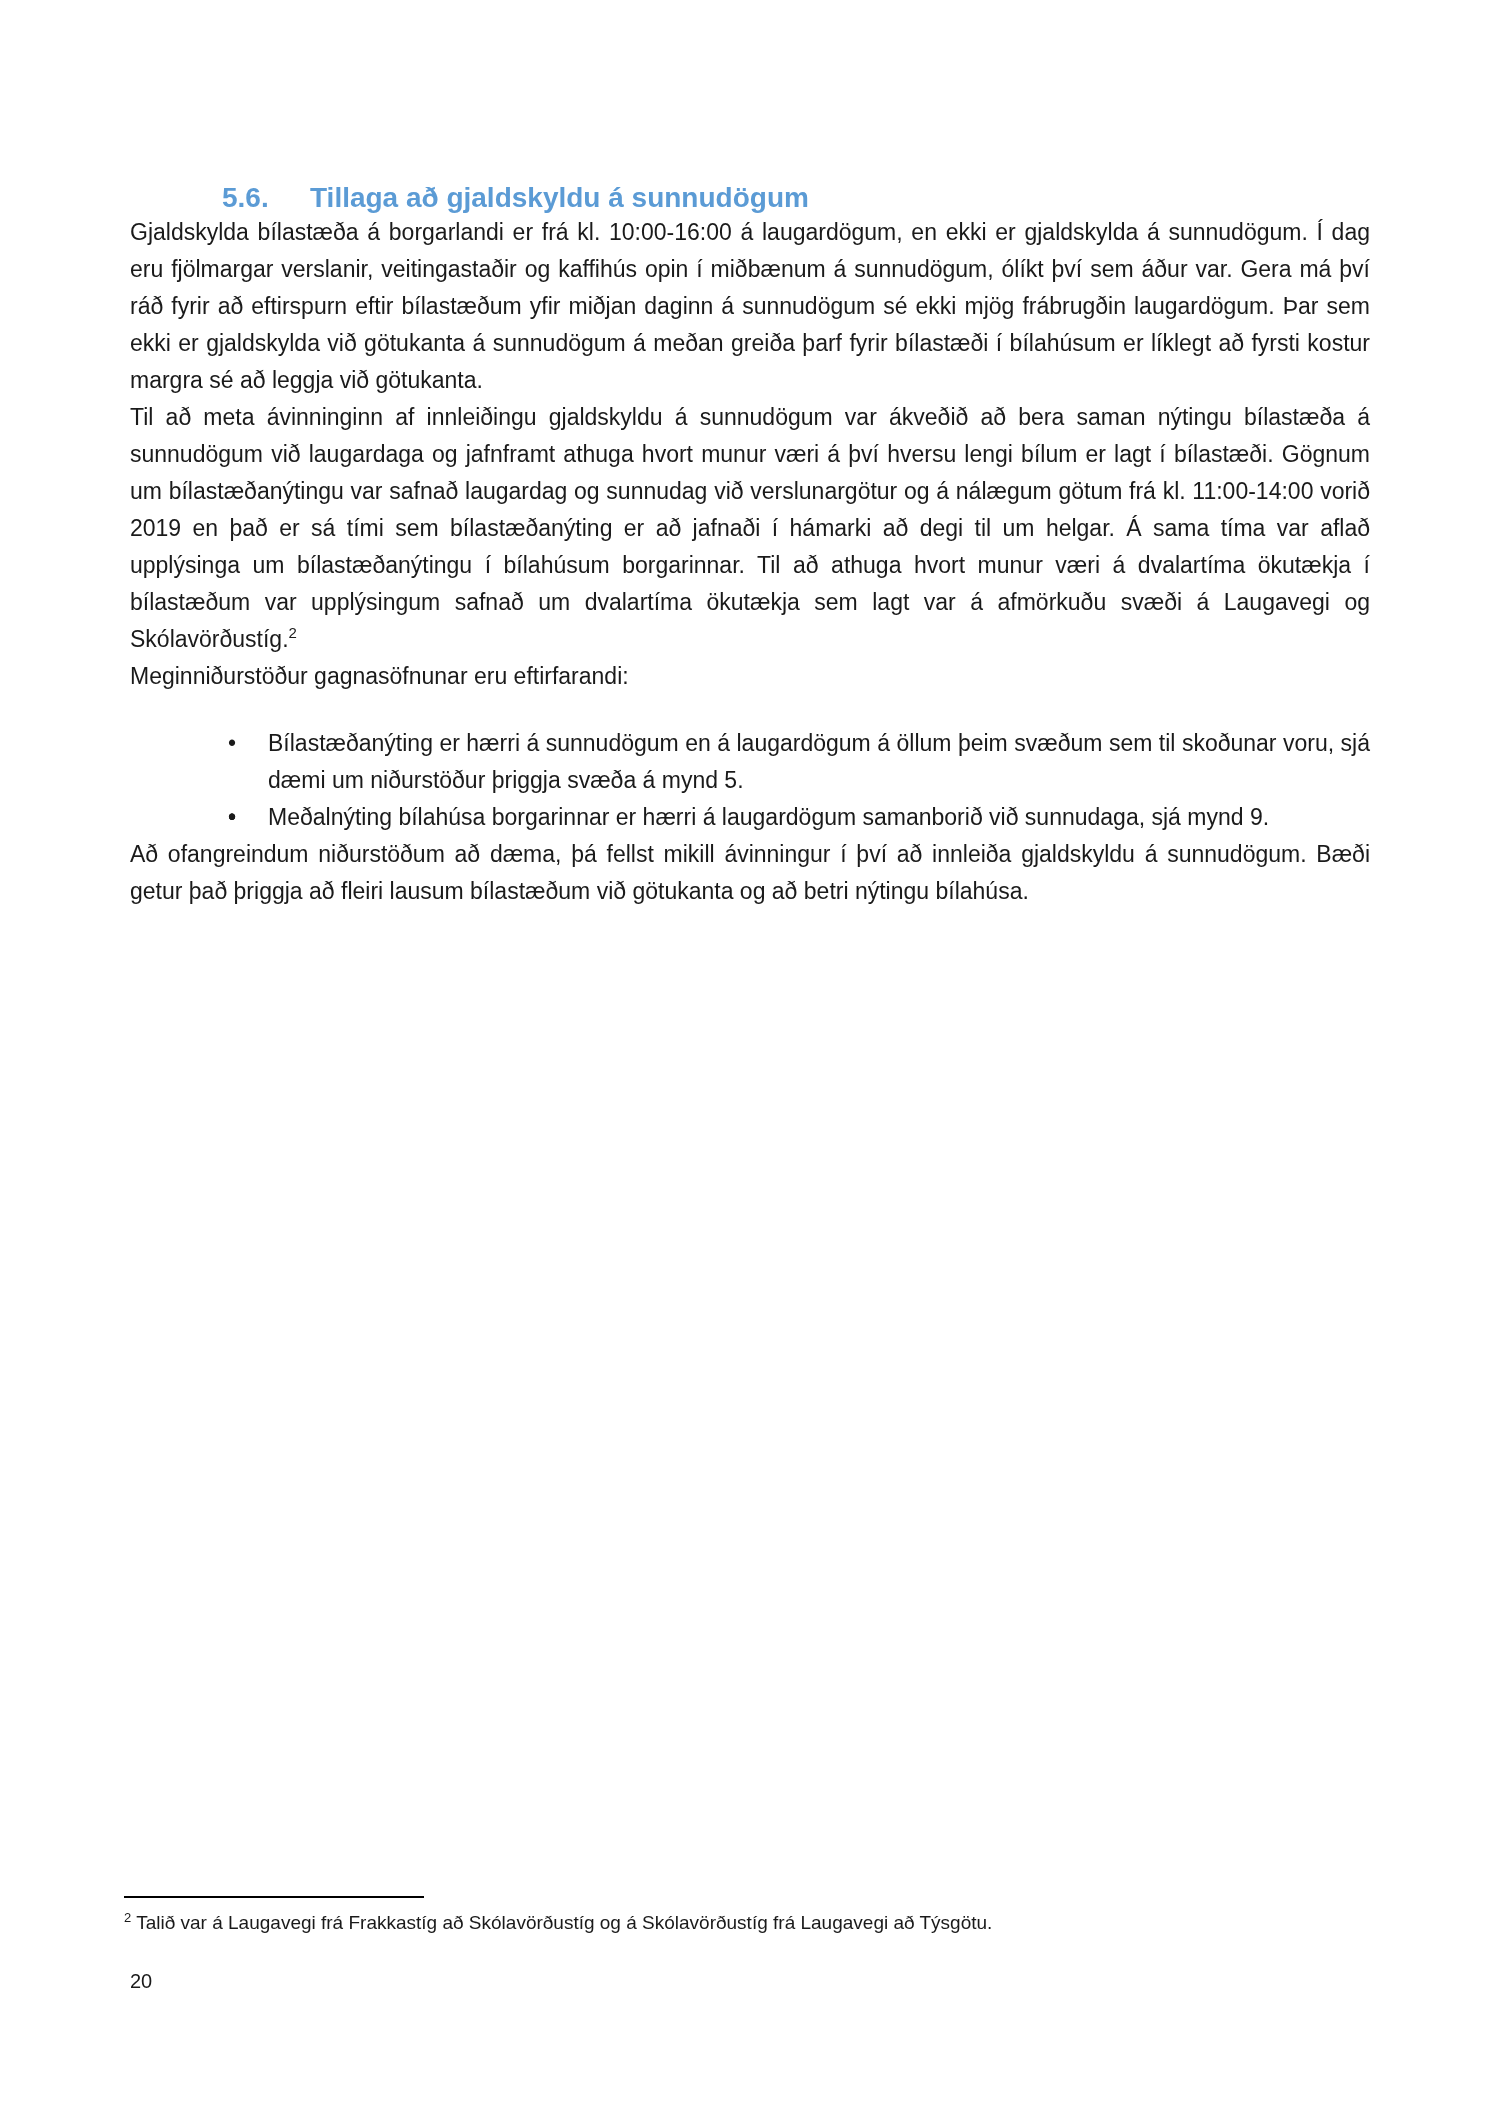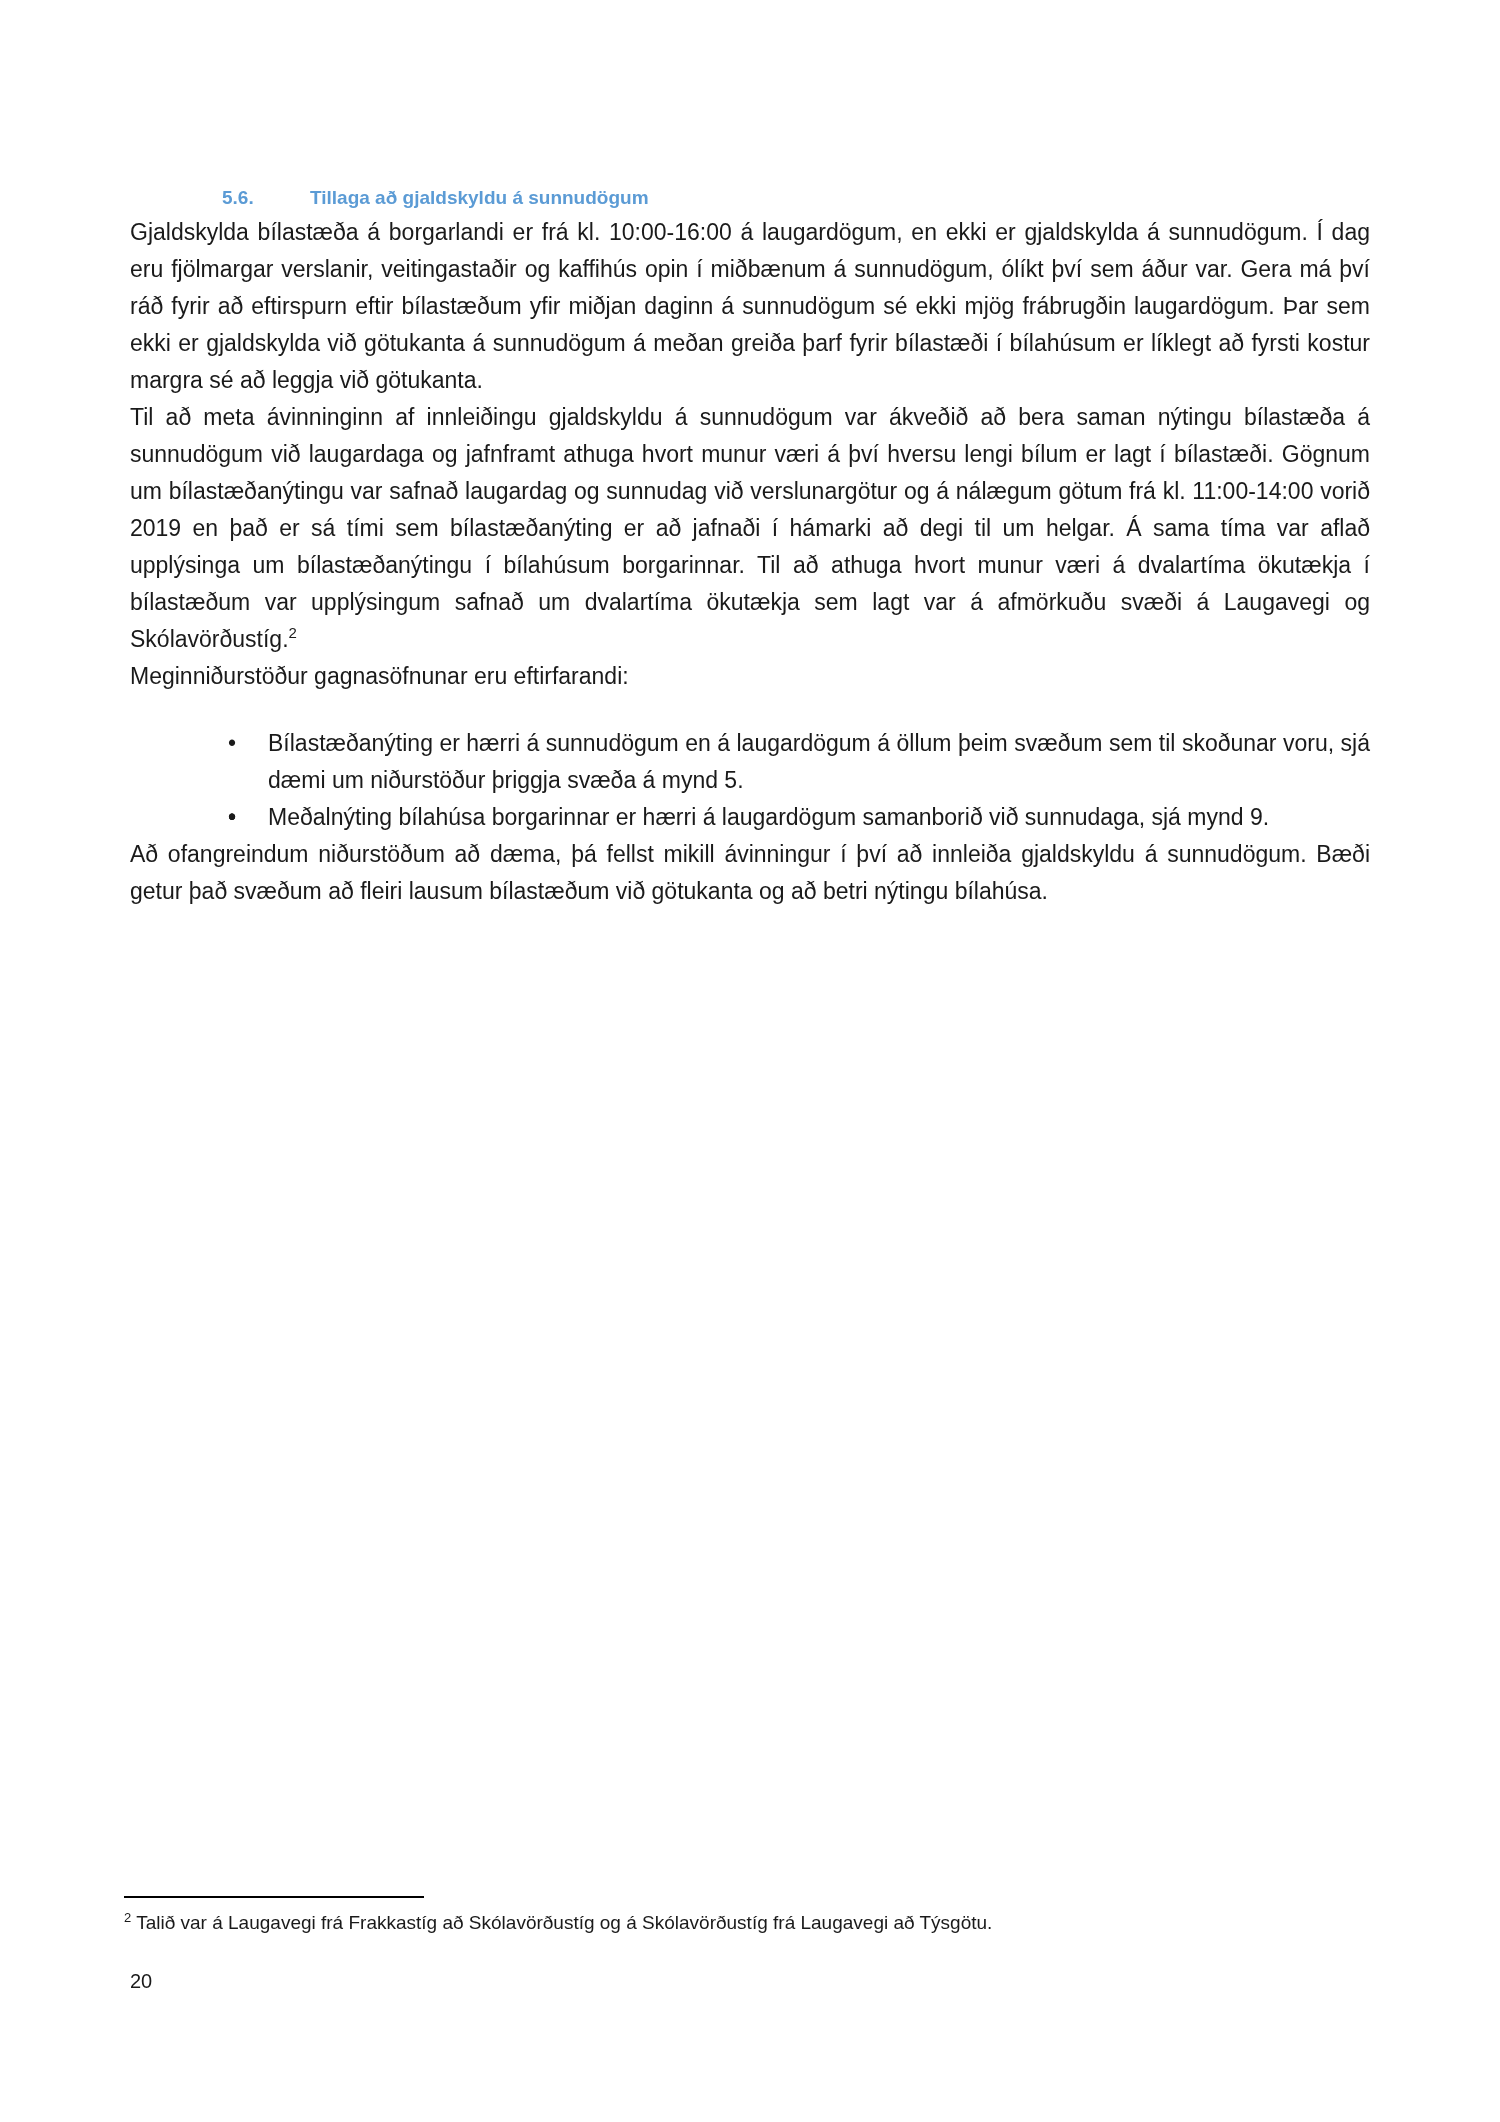--- a/index.html
+++ b/index.html
@@ -15,21 +15,21 @@
     width: 1500px;
     height: 2122px;
     background: #ffffff;
     overflow: hidden;
   }
   .content {
     padding: 182px 130px 0 130px;
   }
   .section-heading {
     margin: 0 0 0 92px;
-    font-size: 19px;
+    font-size: 28px;
     line-height: 32px;
     font-weight: 700;
     color: var(--heading-color, #5b9bd5);
   }
   .section-heading .sec-num {
     display: inline-block;
     width: 88px;
   }
   p.body-text {
     font-size: 23px;
@@ -118,21 +118,21 @@
       </li>
       <li>
         <span class="bullet">•</span>
       </li>
       <li>
         <span class="bullet">•</span>
         <span>Meðalnýting bílahúsa borgarinnar er hærri á laugardögum samanborið við sunnudaga, sjá mynd 9.</span>
       </li>
     </ul>
 
-    <p class="body-text closing">Að ofangreindum niðurstöðum að dæma, þá fellst mikill ávinningur í því að innleiða gjaldskyldu á sunnudögum. Bæði getur það svæðum að fleiri lausum bílastæðum við götukanta og að betri nýtingu bílahúsa.</p>
+    <p class="body-text closing">Að ofangreindum niðurstöðum að dæma, þá fellst mikill ávinningur í því að innleiða gjaldskyldu á sunnudögum. Bæði getur það þriggja að fleiri lausum bílastæðum við götukanta og að betri nýtingu bílahúsa.</p>
 
   </div>
 
   <div class="footnote-area">
     <hr class="footnote-separator">
     <p class="footnote-text"><sup>2</sup> <span>Talið var á Laugavegi frá Frakkastíg að Skólavörðustíg og á Skólavörðustíg frá Laugavegi að Týsgötu.</span></p>
   </div>
 
   <div class="page-number">20</div>
 </div>

